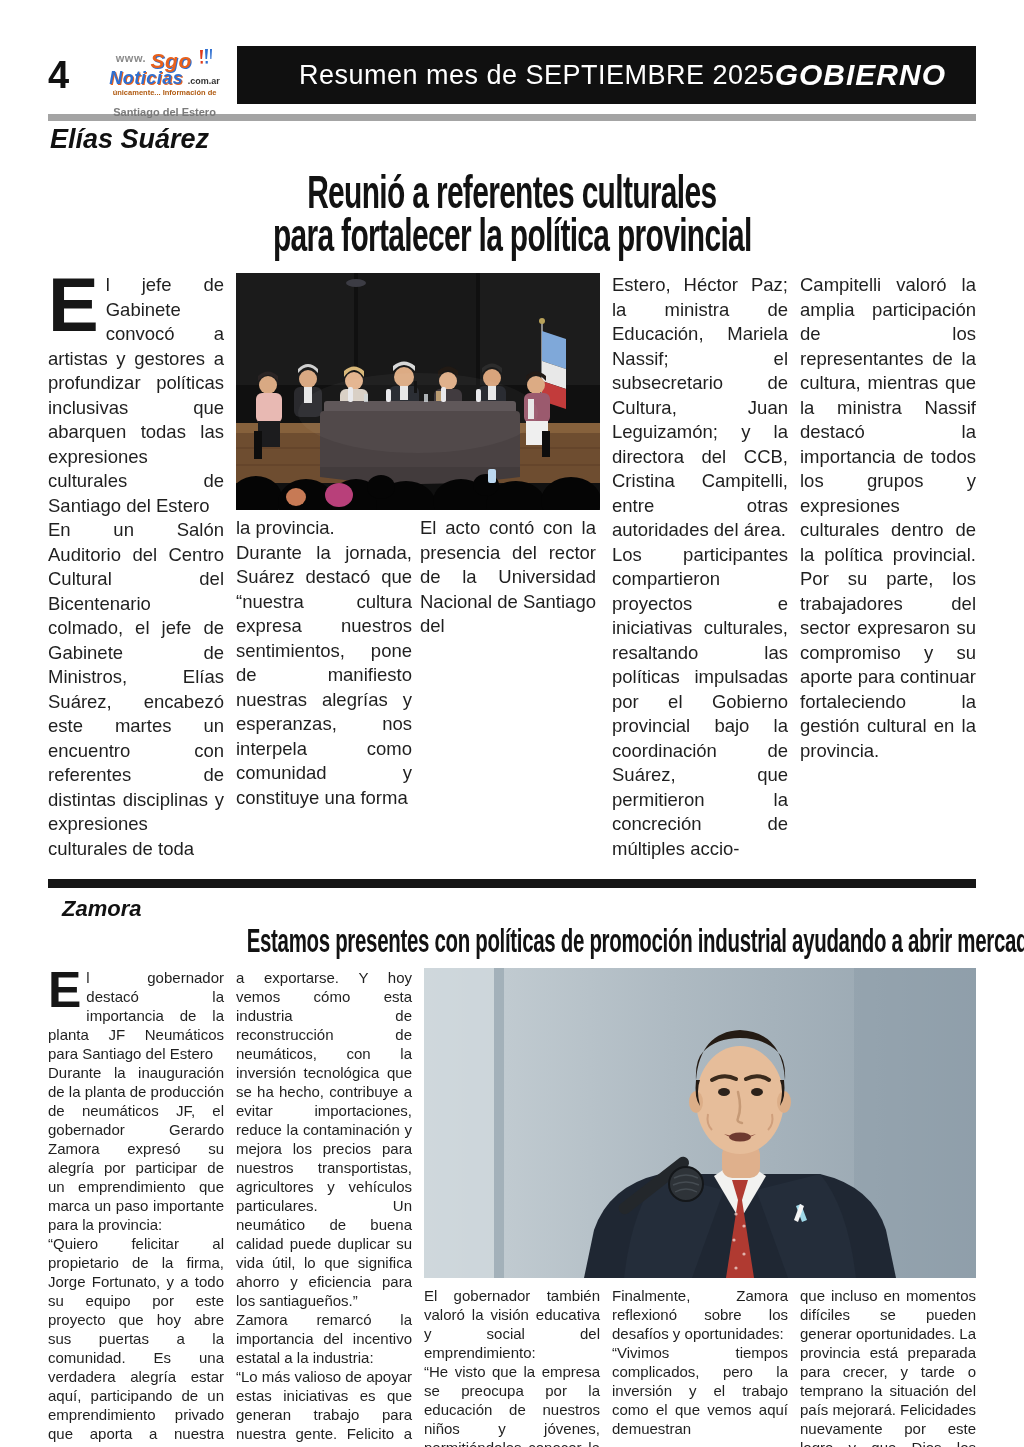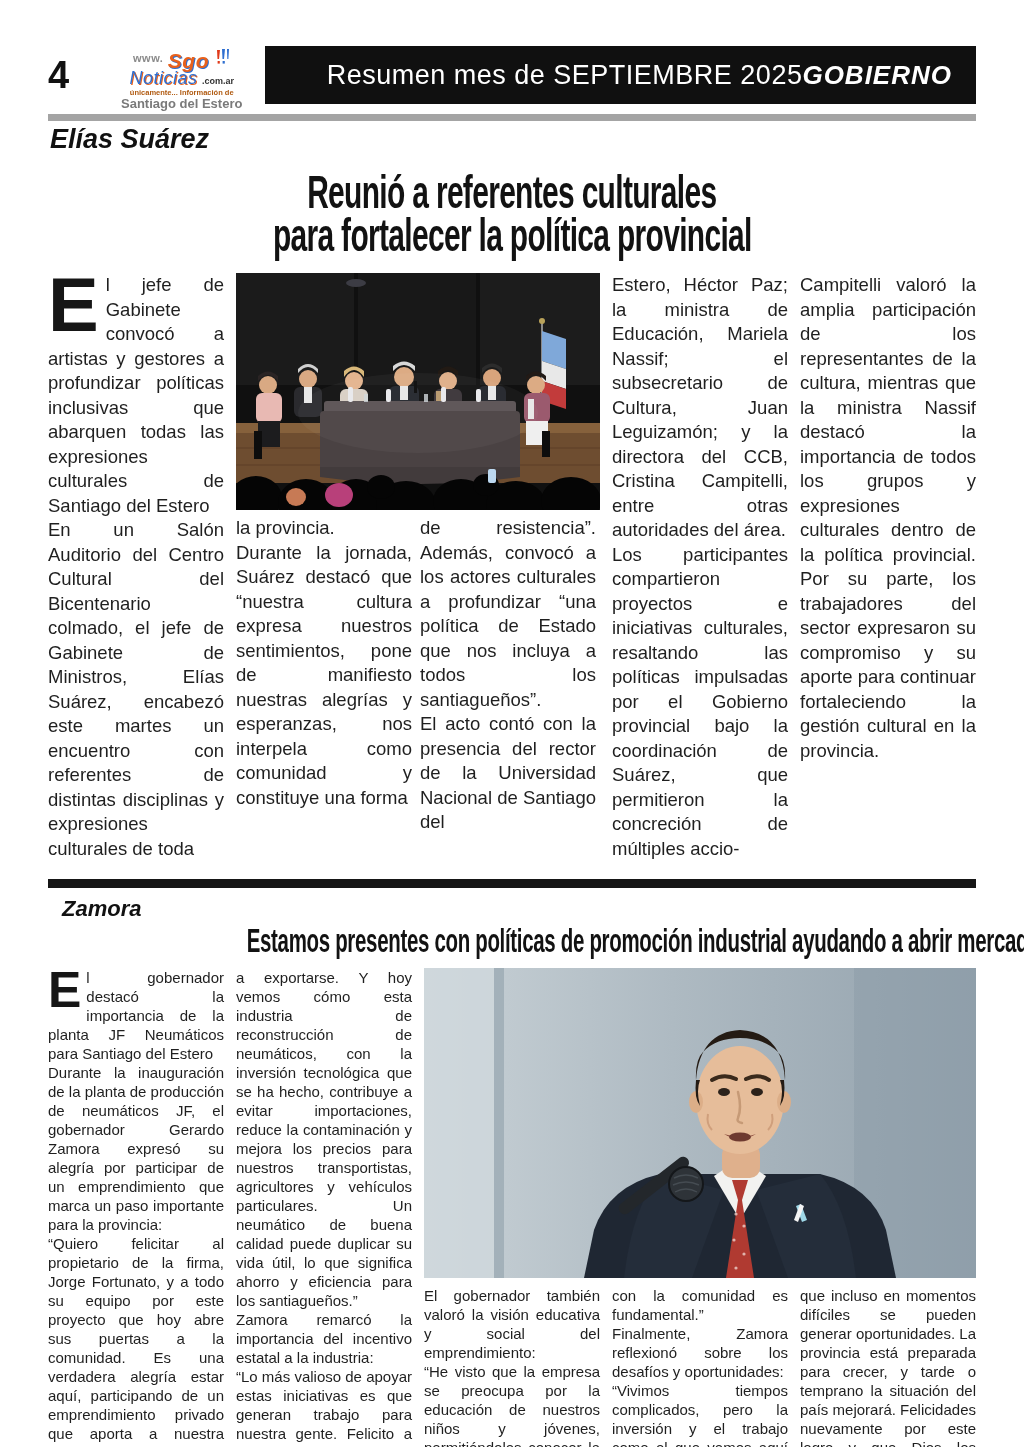--- a/index.html
+++ b/index.html
@@ -16,27 +16,27 @@
 
   
   .header { margin-top:46px; display:flex; align-items:stretch; height:58px; }
   .page-num { width:52px; font-size:38px; font-weight:700; color:#111; display:flex; align-items:center; }
   .logo-box { width:170px; background:#fff; padding:3px 2px 0 2px; text-align:center; line-height:1; position:relative; }
   .logo-r1 { white-space:nowrap; }
   .logo-www { font-size:11px; font-weight:700; color:#8a8a8a; vertical-align:6px; letter-spacing:.5px; }
   .logo-sgo { font-size:21px; font-weight:700; font-style:italic; color:#e8611c; text-shadow:1px 1px 0 #2f6fd0; letter-spacing:.5px; }
   .logo-icon { display:inline-block; vertical-align:2px; margin-left:2px; }
   .logo-r2 { white-space:nowrap; margin-top:-2px; }
-  .logo-noticias { font-size:18px; font-weight:400; font-style:italic; color:#2f6fd0; text-shadow:1px 1px 0 #e8611c; letter-spacing:.5px; }
+  .logo-noticias { font-size:18px; font-weight:700; font-style:italic; color:#2f6fd0; text-shadow:1px 1px 0 #e8611c; letter-spacing:.5px; }
   .logo-domain { font-size:9px; font-weight:700; color:#333; }
   .logo-tag1 { font-size:7.5px; font-weight:700; color:#b05a10; margin-top:2px; }
-  .logo-tag2 { font-size:13px; font-weight:700; color:#7a7a7a; margin-top:0; }
+  .logo-tag2 { font-size:11px; font-weight:700; color:#7a7a7a; margin-top:10px; }
   .banner { flex:1; background:#101010; color:#fff; display:flex; align-items:center; }
   .banner-title { font-size:27px; letter-spacing:.5px; margin-left:62px; white-space:nowrap; }
-  .banner-section { margin-left:auto; margin-right:24px; font-size:26px; font-weight:700; font-style:italic; letter-spacing:1px; }
+  .banner-section { margin-left:auto; margin-right:30px; font-size:30px; font-weight:700; font-style:italic; letter-spacing:1px; }
 
   .rule-gray { margin:10px 48px 0 48px; height:7px; background:#a4a4a4; }
 
   
   .byline1 { margin:3px 0 0 50px; font-size:27px; font-weight:700; font-style:italic; color:#111; }
   .hl-wrap { text-align:center; margin-top:16px; }
   .hl-line { height:43px; line-height:43px; }
   .cond { display:inline-block; font-weight:700; color:#121212; letter-spacing:-1px; transform:scaleX(.65); transform-origin:center; white-space:nowrap; font-size:46px; }
   .cond2 { display:inline-block; font-weight:700; color:#121212; letter-spacing:-.5px; transform:scaleX(.62); transform-origin:center; white-space:nowrap; font-size:33px; }
 
@@ -189,21 +189,20 @@
       <ellipse cx="60" cy="224" rx="10" ry="9" fill="#c77a55"></ellipse>
       <rect x="252" y="196" width="8" height="14" rx="2" fill="#bcd8f0"></rect>
       <ellipse cx="182" cy="140" rx="120" ry="40" fill="#ffffff" opacity="0.04"></ellipse>
     </svg>
     <div class="a1-txtrow">
       <div class="a1-col">
         <p>la provincia.</p>
         <p>Durante la jornada, Suárez destacó que “nuestra cultura expresa nuestros sentimientos, pone de manifiesto nuestras alegrías y esperanzas, nos interpela como comunidad y constituye una forma</p>
       </div>
       <div class="a1-col">
-        <p>de resistencia”. Además, convocó a los actores culturales a profundizar “una política de Estado que nos incluya a todos los santiagueños”.</p>
         <p>El acto contó con la presencia del rector de la Universidad Nacional de Santiago del</p>
       </div>
     </div>
   </div>
 
   <div class="a1-col">
     <p>Estero, Héctor Paz; la ministra de Educación, Mariela Nassif; el subsecretario de Cultura, Juan Leguizamón; y la directora del CCB, Cristina Campitelli, entre otras autoridades del área.</p>
     <p>Los participantes compartieron proyectos e iniciativas culturales, resaltando las políticas impulsadas por el Gobierno provincial bajo la coordinación de Suárez, que permitieron la concreción de múltiples accio-</p>
   </div>
   <div class="a1-col">
@@ -285,21 +284,20 @@
       <circle cx="262" cy="216" r="17" fill="#2e3338"></circle>
       <circle cx="262" cy="216" r="17" fill="none" stroke="#14171a" stroke-width="2"></circle>
       <path d="M250,210 q12,-6 24,0 M249,217 q13,-6 26,0 M251,224 q11,-6 22,0" stroke="#454c52" stroke-width="1.4" fill="none"></path>
     </svg>
     <div class="a2-txtrow">
       <div class="a2-col">
         <p>El gobernador también valoró la visión educativa y social del emprendimiento:</p>
         <p>“He visto que la empresa se preocupa por la educación de nuestros niños y jóvenes, permitiéndoles conocer la tecnología aplicada en la industria. Esa integración</p>
       </div>
       <div class="a2-col">
-        <p>con la comunidad es fundamental.”</p>
         <p>Finalmente, Zamora reflexionó sobre los desafíos y oportunidades:</p>
         <p>“Vivimos tiempos complicados, pero la inversión y el trabajo como el que vemos aquí demuestran</p>
       </div>
       <div class="a2-col">
         <p>que incluso en momentos difíciles se pueden generar oportunidades. La provincia está preparada para crecer, y tarde o temprano la situación del país mejorará. Felicidades nuevamente por este logro y que Dios los bendiga.”</p>
       </div>
     </div>
   </div>
 </div>
 

